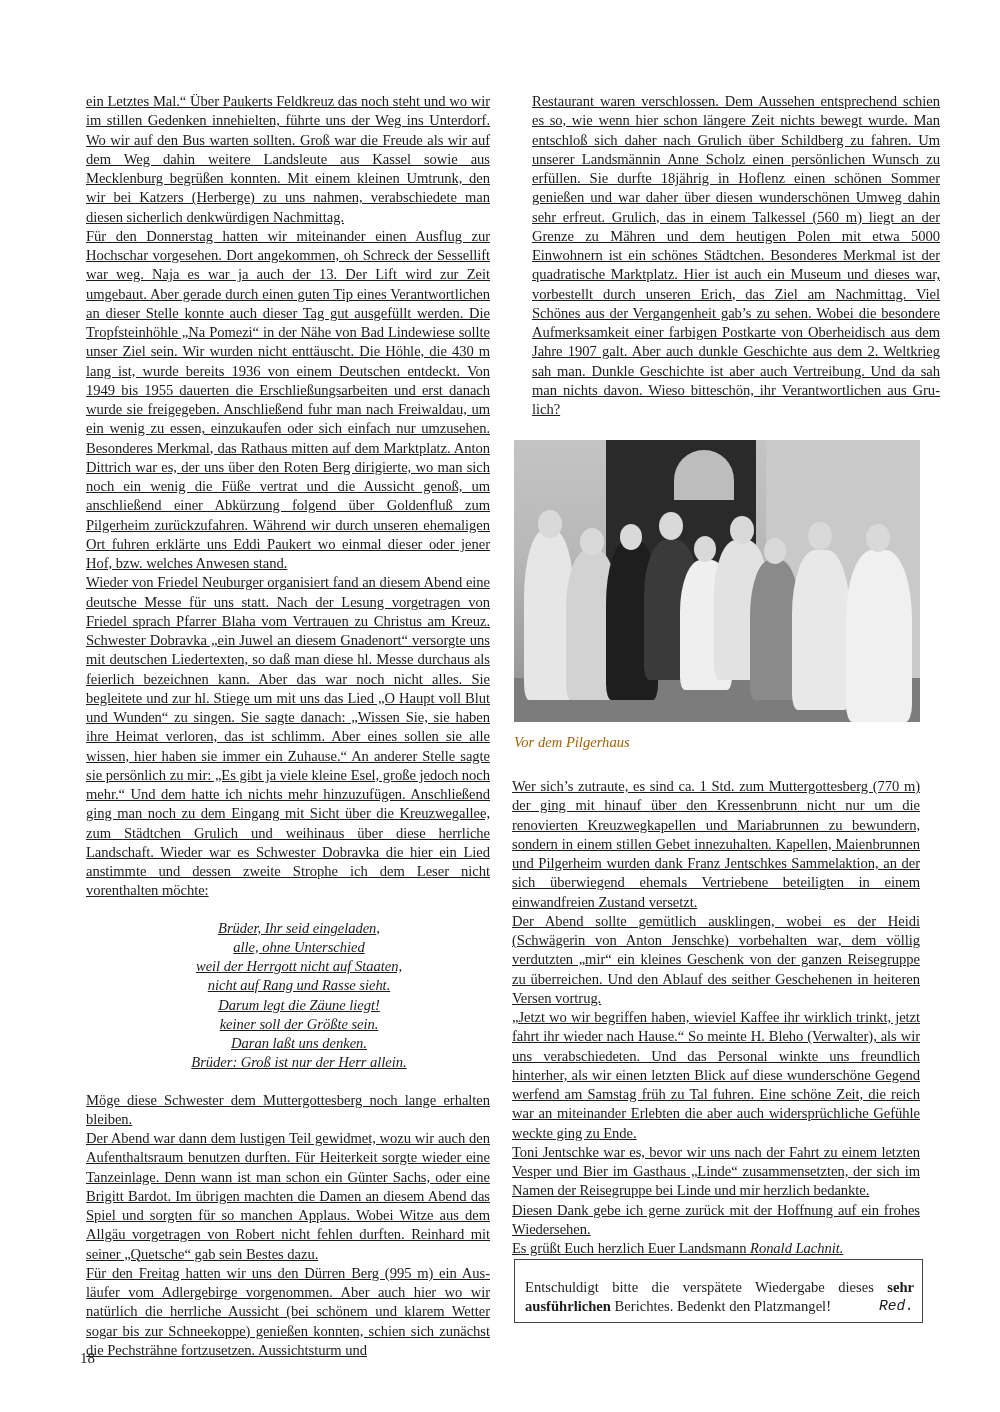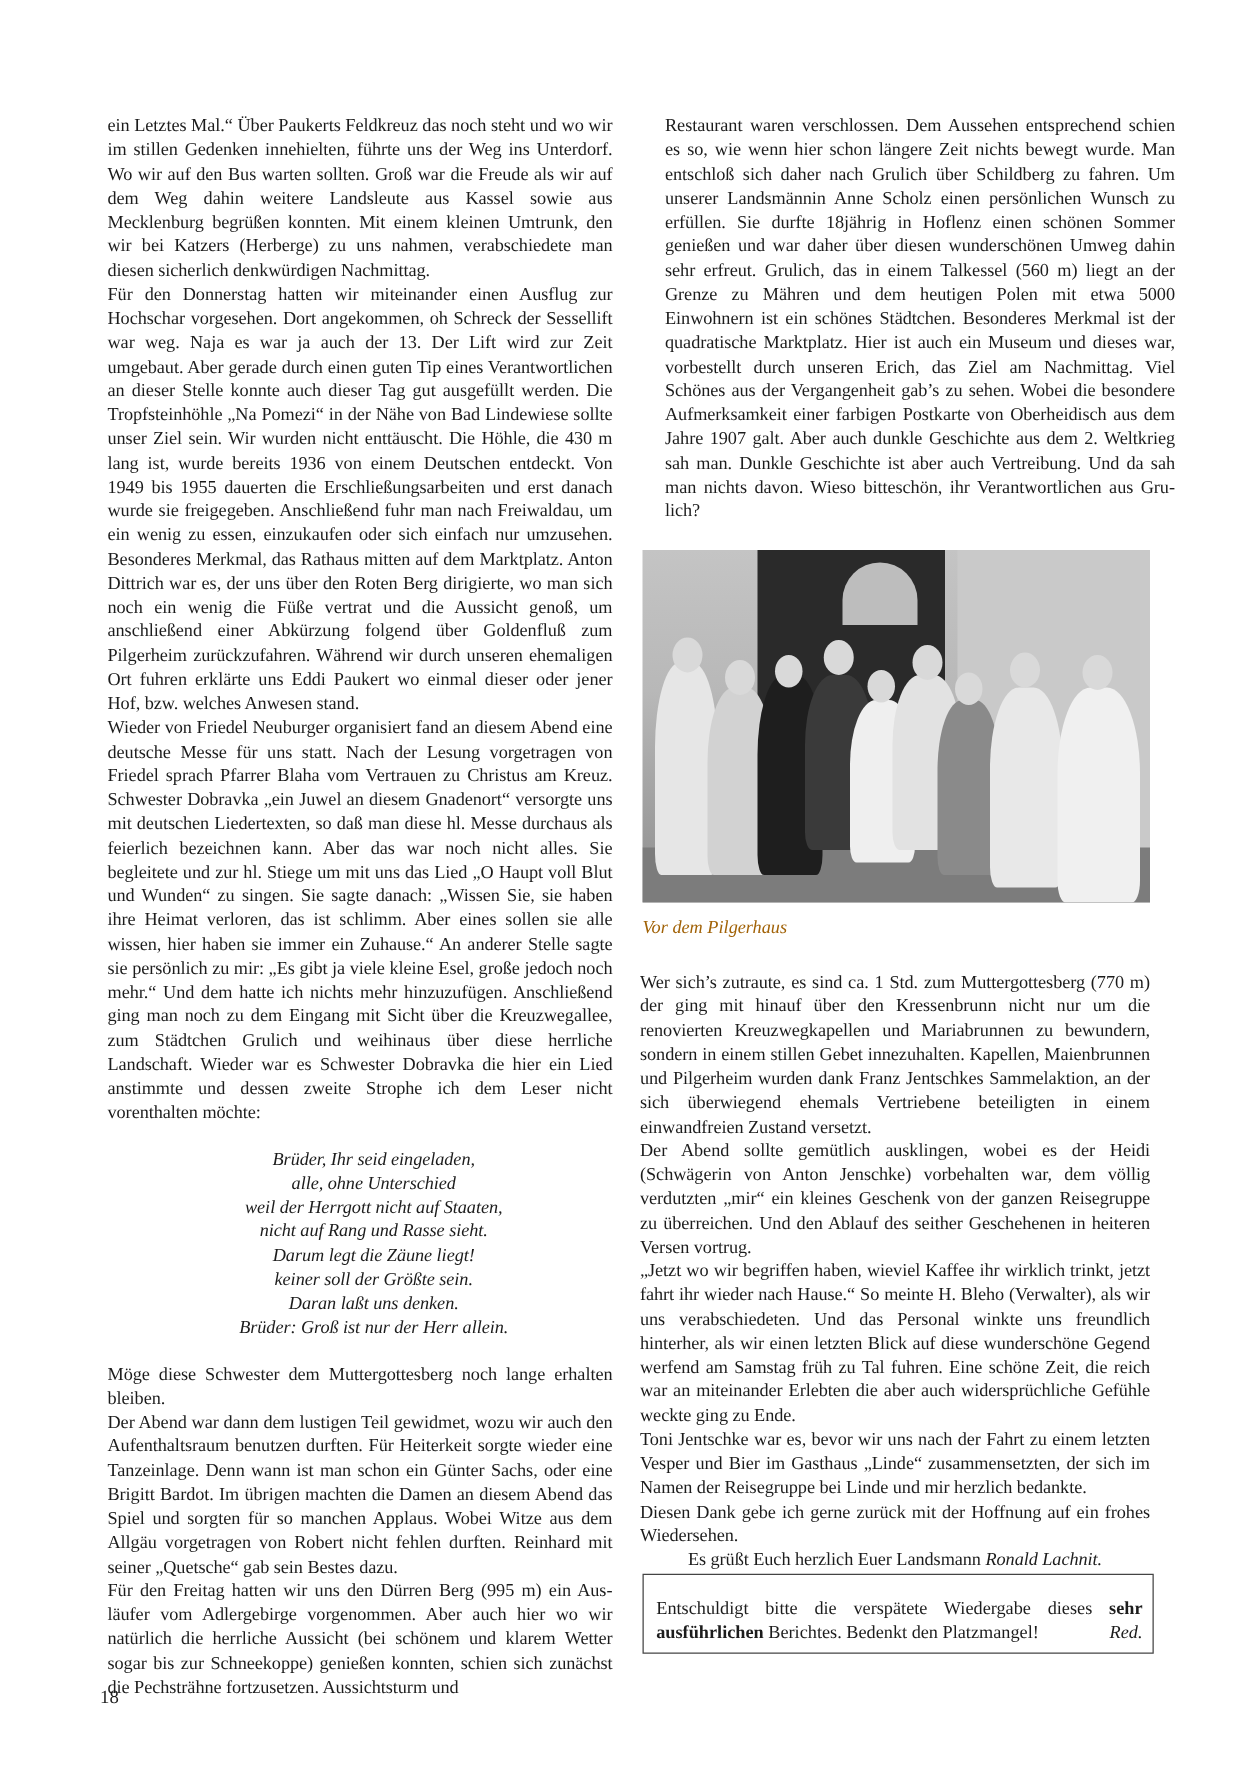--- a/index.html
+++ b/index.html
@@ -1,39 +1,39 @@
 <!DOCTYPE html>
 <html><head>
   <meta charset="utf-8">
   <style>
     html, body { margin: 0; padding: 0; background: #ffffff; }
     body { width: 1000px; height: 1412px; position: relative; overflow: hidden;
            font-family: "Liberation Serif", "DejaVu Serif", serif; color: #1c1c1c; }
     .col { position: absolute; font-size: 14.6px; line-height: 19.25px; text-align: justify;
-           hyphens: manual; letter-spacing: -0.05px; }
+           hyphens: manual; letter-spacing: -0.05px; text-decoration: underline; }
     .col p { margin: 0; }
     #col-left { left: 86px; top: 92px; width: 404px; }
     #col-right { left: 532px; top: 92px; width: 408px; }
     .poem { margin: 18px 0 18px 22px !important; font-style: italic; text-align: center; }
     .poem div { white-space: nowrap; }
-    .signature { text-align: center; padding-right: 0; }
+    .signature { text-align: left; padding-right: 0; }
     .signature i { font-style: italic; }
     .photo { position: absolute; left: 514px; top: 440px; width: 406px; height: 282px; overflow: hidden;
              background: linear-gradient(180deg, #c4c4c4 0%, #b8b8b8 40%, #8d8d8d 100%); }
     .photo .door { position: absolute; left: 92px; top: 0; width: 150px; height: 150px; background: #2a2a2a; }
     .photo .arch { position: absolute; left: 160px; top: 10px; width: 60px; height: 50px; background: #bdbdbd; border-radius: 30px 30px 0 0; }
     .photo .wall { position: absolute; left: 252px; top: 0; width: 154px; height: 282px; background: #c9c9c9; }
     .photo .ground { position: absolute; left: 0; top: 238px; width: 406px; height: 44px; background: #7c7c7c; }
     .photo .person { position: absolute; border-radius: 40% 40% 10% 10%; }
     .photo .head { position: absolute; border-radius: 50%; background: #d9d9d9; }
     .caption { position: absolute; left: 514px; top: 734px; font-style: italic; font-size: 14.6px; color: #a16207; }
     .note-box { position: absolute; left: 514px; top: 1259px; width: 389px; height: 38px; padding: 18px 8px 6px 10px;
                 border: 1px solid #444; font-size: 14.6px; line-height: 19px; text-align: justify; }
     .note-box b { font-weight: bold; }
-    .note-box .red { float: right; font-style: italic; }
+    .note-box .red { float: right; font-style: italic; font-family: Liberation Mono, monospace; }
     .page-number { position: absolute; left: 80px; top: 1350px; font-size: 15px; }
   </style>
 </head>
 <body>
 
 <div id="col-left" class="col">
   <p>ein Letztes Mal.“ Über Paukerts Feldkreuz das noch steht und wo wir im stillen Gedenken innehielten, führte uns der Weg ins Un­terdorf. Wo wir auf den Bus warten sollten. Groß war die Freude als wir auf dem Weg dahin weitere Landsleute aus Kassel sowie aus Mecklenburg begrüßen konnten. Mit einem kleinen Um­trunk, den wir bei Katzers (Herberge) zu uns nahmen, verab­schiedete man diesen sicherlich denkwürdigen Nachmittag.</p>
   <p>Für den Donnerstag hatten wir miteinander einen Ausflug zur Hochschar vorgesehen. Dort angekommen, oh Schreck der Ses­sellift war weg. Naja es war ja auch der 13. Der Lift wird zur Zeit umgebaut. Aber gerade durch einen guten Tip eines Verantwort­lichen an dieser Stelle konnte auch dieser Tag gut ausgefüllt wer­den. Die Tropfsteinhöhle „Na Pomezi“ in der Nähe von Bad Lin­dewiese sollte unser Ziel sein. Wir wurden nicht enttäuscht. Die Höhle, die 430 m lang ist, wurde bereits 1936 von einem Deut­schen entdeckt. Von 1949 bis 1955 dauerten die Erschließungs­arbeiten und erst danach wurde sie freigegeben. Anschließend fuhr man nach Freiwaldau, um ein wenig zu essen, einzukaufen oder sich einfach nur umzusehen. Besonderes Merkmal, das Rat­haus mitten auf dem Marktplatz. Anton Dittrich war es, der uns über den Roten Berg dirigierte, wo man sich noch ein wenig die Füße vertrat und die Aussicht genoß, um anschließend einer Ab­kürzung folgend über Goldenfluß zum Pilgerheim zurückzufah­ren. Während wir durch unseren ehemaligen Ort fuhren erklärte uns Eddi Paukert wo einmal dieser oder jener Hof, bzw. welches Anwesen stand.</p>
   <p>Wieder von Friedel Neuburger organisiert fand an diesem Abend eine deutsche Messe für uns statt. Nach der Lesung vorgetragen von Friedel sprach Pfarrer Blaha vom Vertrauen zu Christus am Kreuz. Schwester Dobravka „ein Juwel an diesem Gnadenort“ versorgte uns mit deutschen Liedertexten, so daß man diese hl. Messe durchaus als feierlich bezeichnen kann. Aber das war noch nicht alles. Sie begleitete und zur hl. Stiege um mit uns das Lied „O Haupt voll Blut und Wunden“ zu singen. Sie sagte da­nach: „Wissen Sie, sie haben ihre Heimat verloren, das ist schlimm. Aber eines sollen sie alle wissen, hier haben sie immer ein Zuhause.“ An anderer Stelle sagte sie persönlich zu mir: „Es gibt ja viele kleine Esel, große jedoch noch mehr.“ Und dem hat­te ich nichts mehr hinzuzufügen. Anschließend ging man noch zu dem Eingang mit Sicht über die Kreuzwegallee, zum Städtchen Grulich und weihinaus über diese herrliche Landschaft. Wieder war es Schwester Dobravka die hier ein Lied anstimmte und des­sen zweite Strophe ich dem Leser nicht vorenthalten möchte:</p>
   <div class="poem">

